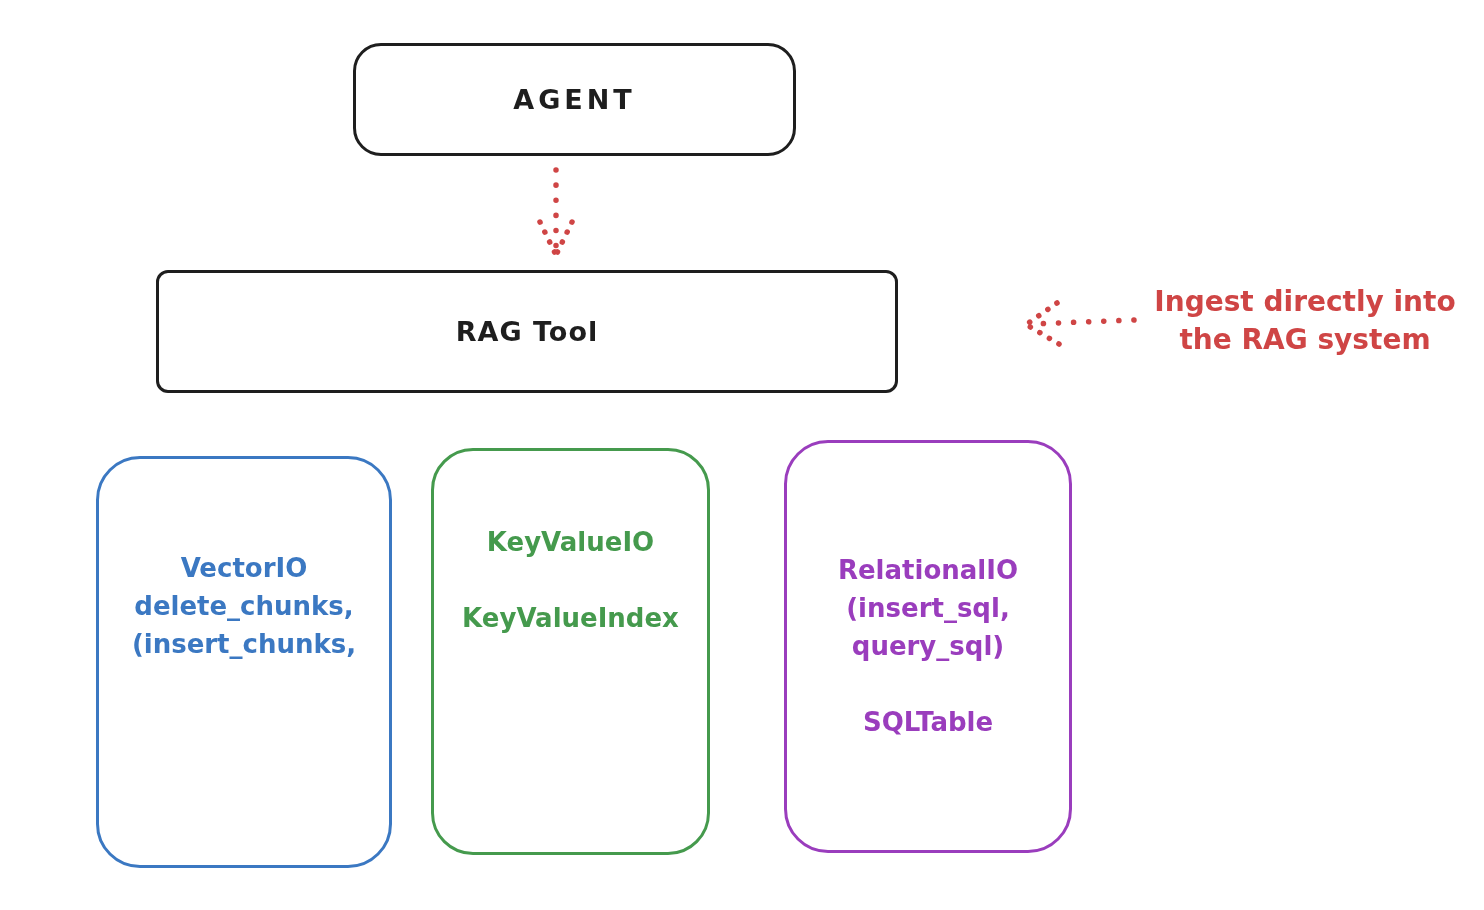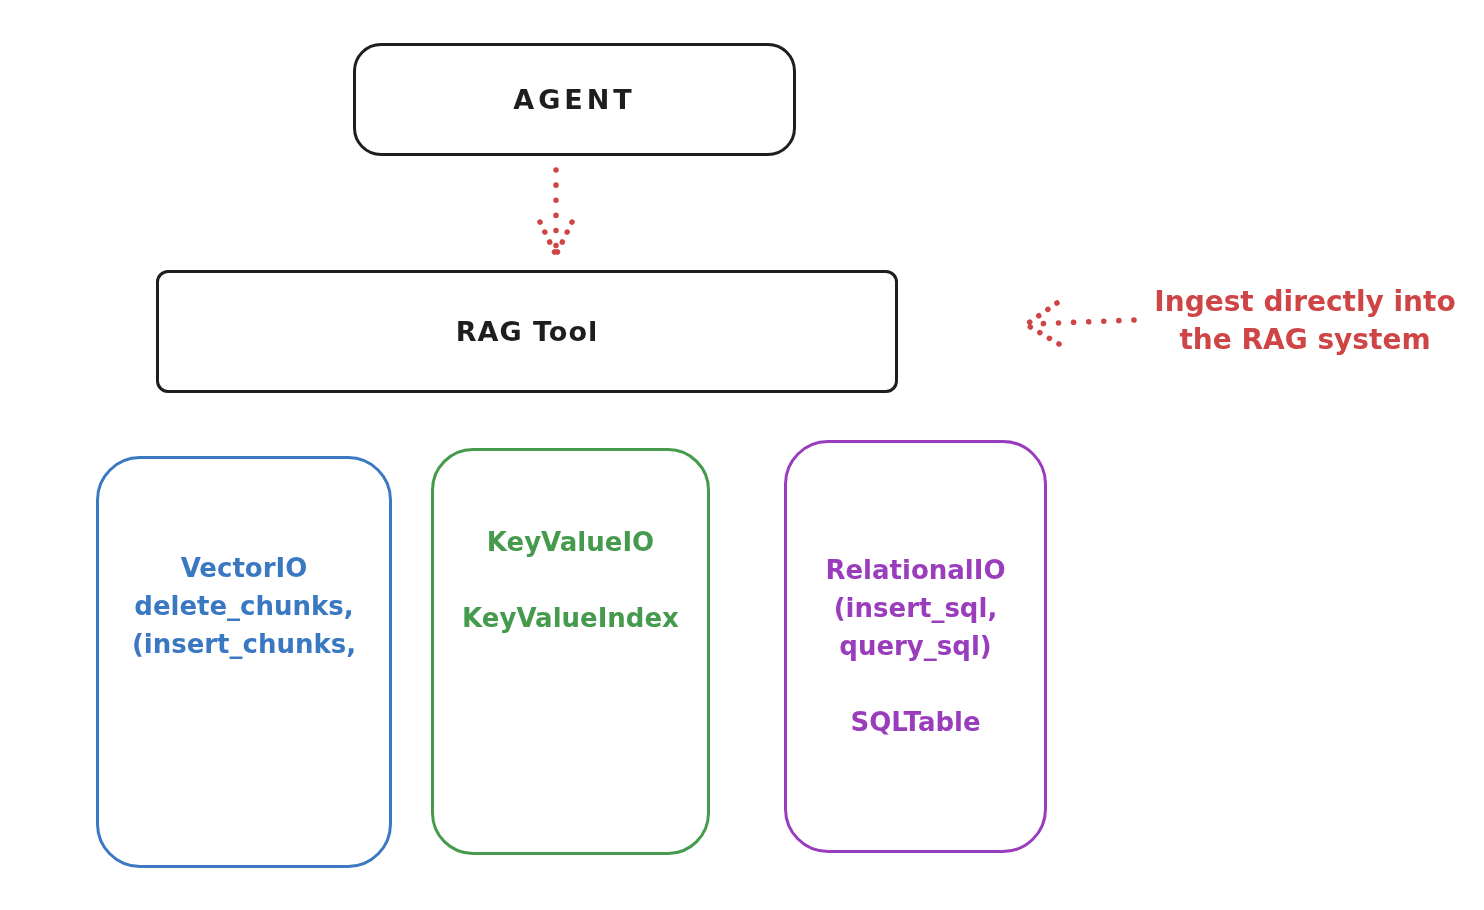--- a/index.html
+++ b/index.html
@@ -77,21 +77,21 @@
   .green-box {
     left: 431px; top: 448px;
     width: 279px; height: 407px;
     border: 3.5px solid var(--green, #459a4d);
     border-radius: 42px;
     color: var(--green, #459a4d);
     padding-top: 72px;
   }
   .purple-box {
     left: 784px; top: 440px;
-    width: 263px; height: 413px;
+    width: 288px; height: 413px;
     border: 3.5px solid var(--purple, #9a3dbd);
     border-radius: 44px;
     color: var(--purple, #9a3dbd);
     padding-top: 108px;
   }
   .gap { height: 38px; }
   .arrow-layer {
     position: absolute;
     left: 0; top: 0;
     width: 1484px; height: 910px;

